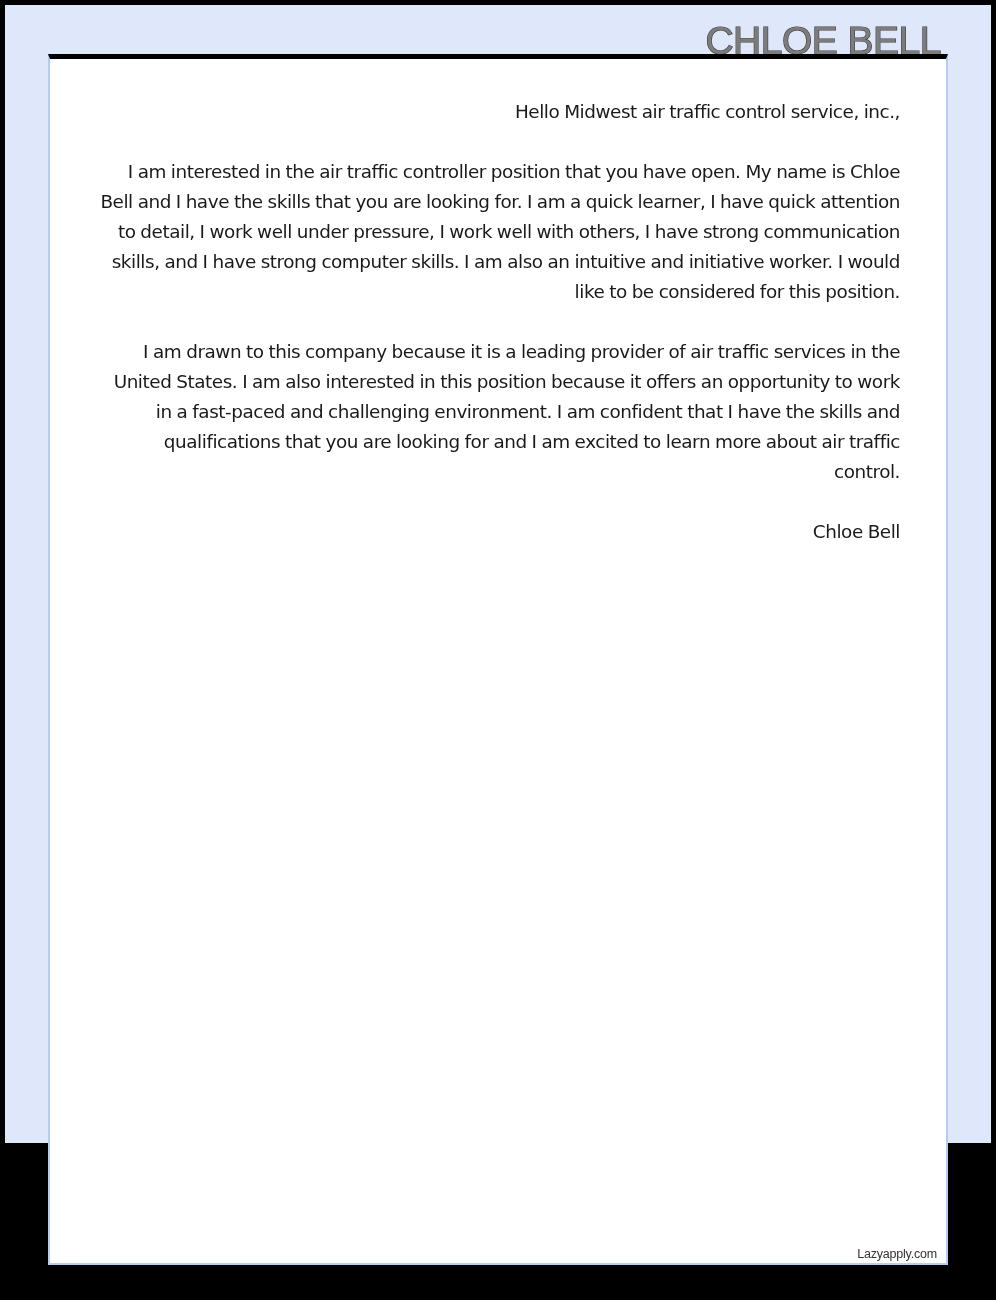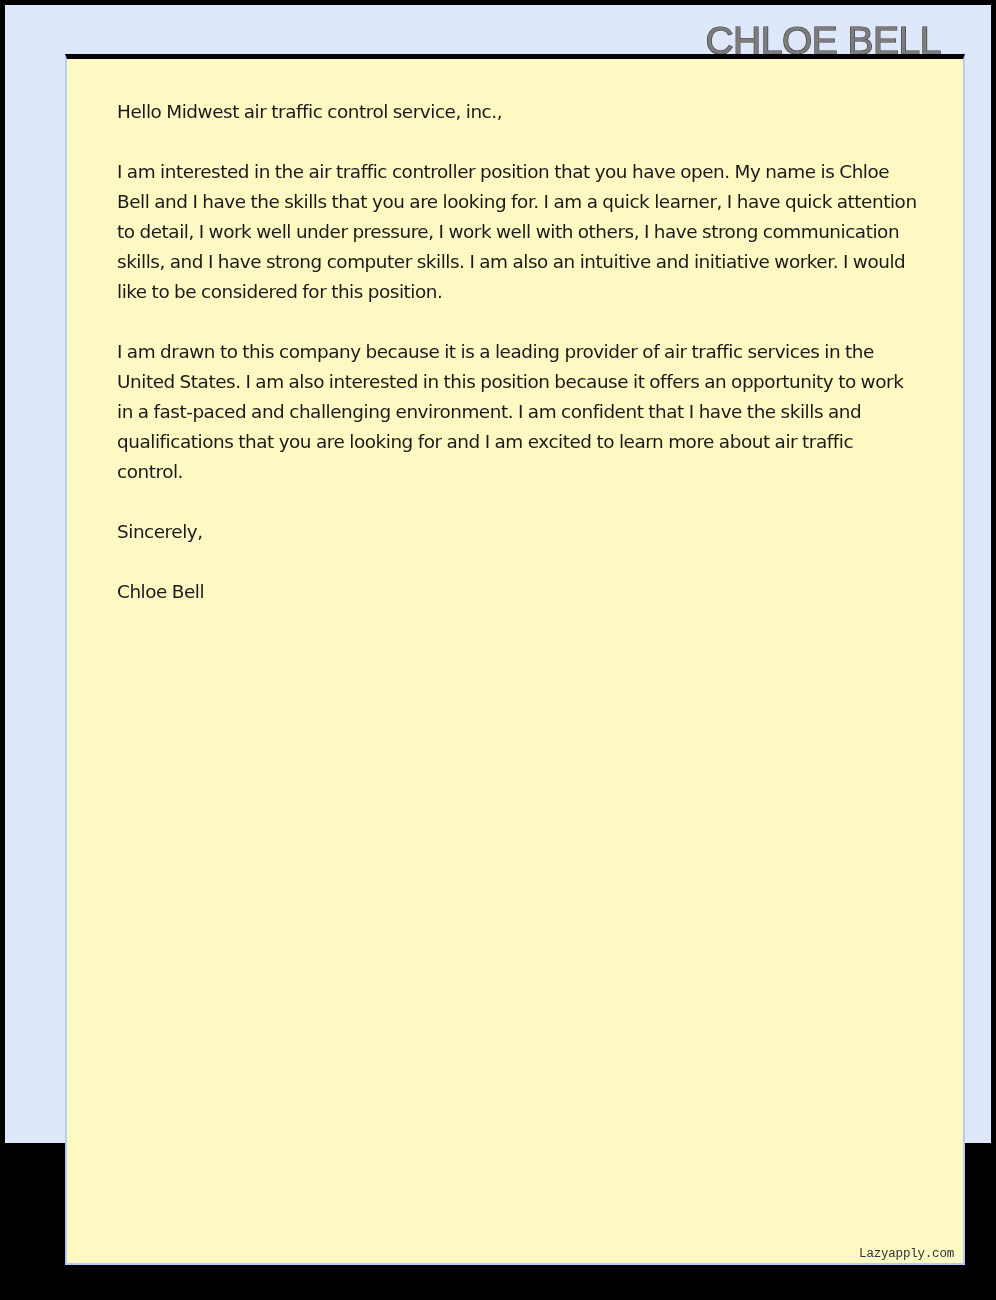--- a/index.html
+++ b/index.html
@@ -34,29 +34,30 @@
       color: #ffffff;
       -webkit-text-stroke: 1.3px #4b4b4b;
       paint-order: stroke fill;
     }
     .name-header span {
       color: #7c7c7c;
       -webkit-text-stroke: 1.2px #3d3d3d;
     }
     .card {
       position: absolute;
-      left: 60px;
+      left: 43px;
       top: 49px;
       width: 896px;
       height: 1204px;
-      background: #fef9c3;
+      background: #ffffff;
       border-top: 5px solid #000000;
       border-left: 2px solid #b5cdf5;
       border-right: 2px solid #b5cdf5;
       border-bottom: 2px solid #b5cdf5;
+      text-align: right;
     }
     .letter {
       position: absolute;
       left: 50px;
       top: 38px;
       width: 800px;
       font-family: "DejaVu Sans", sans-serif;
       font-size: 18.4px;
       line-height: 30px;
       color: #1a1a1a;
@@ -70,36 +71,35 @@
       margin-bottom: 10px;
     }
     .letter .date {
       color: #2b8ce6;
       margin: 0;
     }
     .footer-brand {
       position: absolute;
       right: 9px;
       bottom: 2px;
-      font-family: Liberation Mono, monospace;
+      font-family: Liberation Sans, sans-serif;
       font-size: 12.5px;
       letter-spacing: -0.2px;
       color: #333333;
     }
   </style>
 </head>
 <body>
 
 <div class="frame">
   <h1 class="name-header"><span>CHLOE BELL</span></h1>
 
   <div class="card">
     <div class="letter">
       <p>Hello Midwest air traffic control service, inc.,</p>
       <p>I am interested in the air traffic controller position that you have open. My name is Chloe Bell and I have the skills that you are looking for. I am a quick learner, I have quick attention to detail, I work well under pressure, I work well with others, I have strong communication skills, and I have strong computer skills. I am also an intuitive and initiative worker. I would like to be considered for this position.</p>
       <p>I am drawn to this company because it is a leading provider of air traffic services in the United States. I am also interested in this position because it offers an opportunity to work in a fast-paced and challenging environment. I am confident that I have the skills and qualifications that you are looking for and I am excited to learn more about air traffic control.</p>
-      <p>Sincerely,</p>
       <p class="signature">Chloe Bell</p>
     </div>
 
     <div class="footer-brand">Lazyapply.com</div>
   </div>
 </div>
 
 </body></html>

